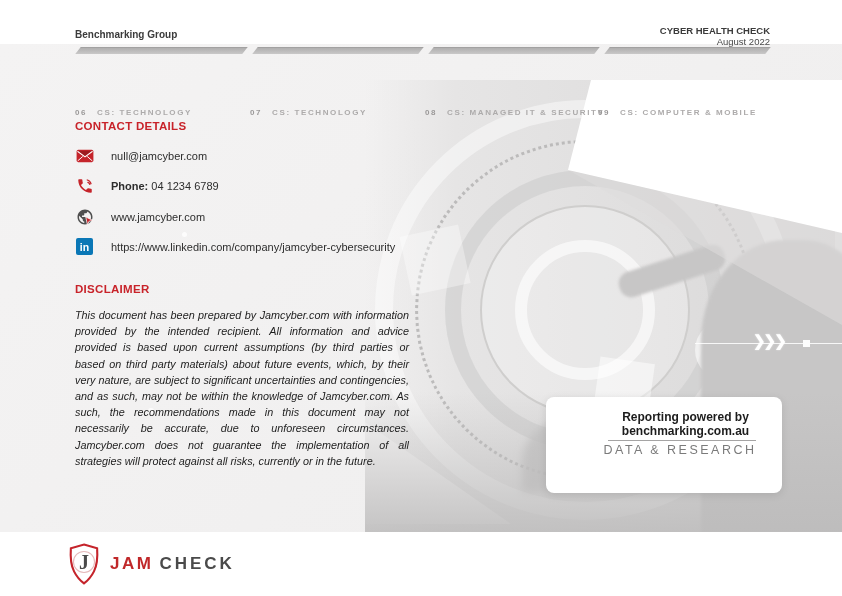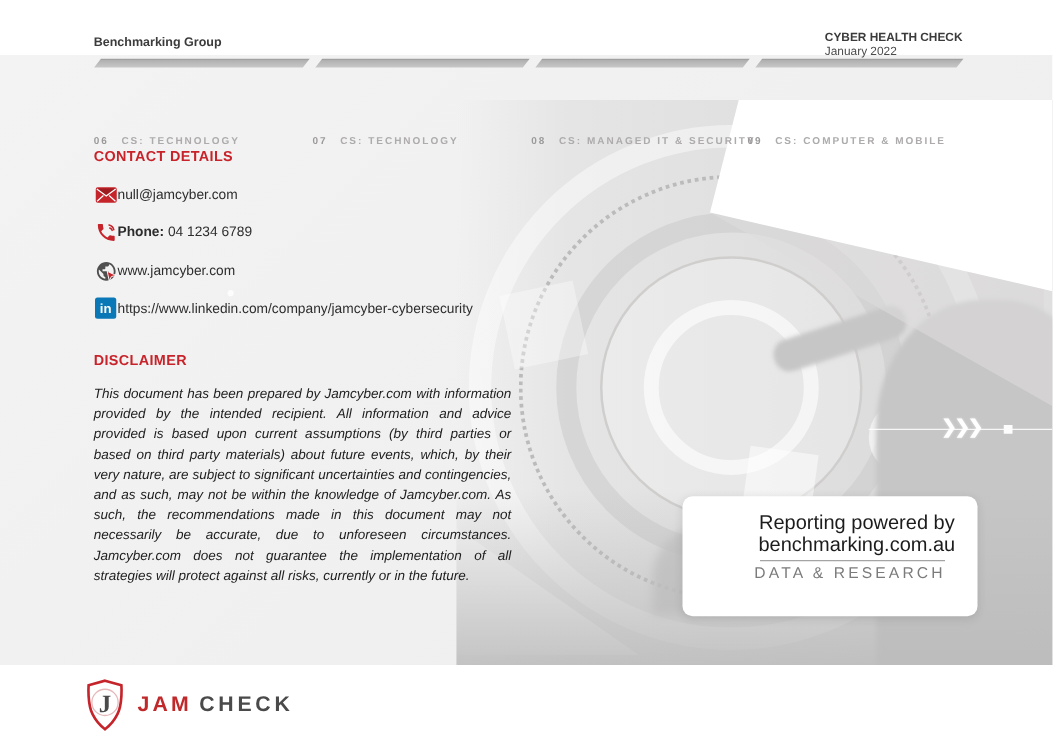--- a/index.html
+++ b/index.html
@@ -40,49 +40,49 @@
   .wedge-soft { position:absolute; left:0; top:0; width:477px; height:260px; background:rgba(222,221,221,.55);
     clip-path:polygon(203px 90px, 477px 153px, 477px 245px); }
   .wedge-bottom { position:absolute; left:0; bottom:0; width:160px; height:110px; background:#f6f5f5;
     clip-path:polygon(0px 0px, 146px 102px, 0px 102px); }
   .photo-shade { position:absolute; left:0; bottom:0; width:477px; height:140px;
     background:linear-gradient(to bottom, rgba(192,191,191,0), rgba(188,187,187,.85)); }
   .sq { position:absolute; background:rgba(255,255,255,.5); }
 
   
   .group-label { position:absolute; left:75px; top:29px; font-size:10px; font-weight:bold; color:#3b3b3b; }
-  .doc-head { position:absolute; right:72px; top:25px; line-height:11px; }
+  .doc-head { position:absolute; right:72px; top:25px; text-align:right; line-height:11px; }
   .doc-title { font-size:9.5px; font-weight:bold; color:#3b3b3b; }
   .doc-date  { font-size:9.5px; color:#4a4a4a; }
 
   
   .nav-seg { position:absolute; top:47px; height:7px;
     background:linear-gradient(#b0afaf,#c9c8c8); border-top:1px solid #a2a1a1;
     transform:skewX(-38deg); }
   .nav-label { position:absolute; top:60px; font-size:8px; font-weight:bold; letter-spacing:1.6px;
     color:#adabab; white-space:nowrap;margin-top:48px; }
   .nav-label .num { color:#9b9999; margin-right:10px; }
 
   
   .red-heading { position:absolute; font-size:11.5px; font-weight:bold; color:#c8232a; letter-spacing:.3px; }
-  .contact-row { position:absolute; left:75px; display:flex; align-items:center; gap:0; }
+  .contact-row { position:absolute; left:75px; display:flex; align-items:center; gap:17px; }
   .contact-row .txt { font-size:11px; color:#2d2d2d; }
   .contact-row .txt b { font-weight:bold; }
   .icon-box { width:19px; height:19px; display:flex; align-items:center; justify-content:center; }
   .li-badge { width:17px; height:17px; background:#0a77b6; border-radius:2px; color:#fff;
     font-size:10.5px; font-weight:bold; display:flex; align-items:center; justify-content:center; }
 
   
   .disclaimer-body { position:absolute; left:75px; top:307px; width:334px;
     font-size:10.8px; font-style:italic; line-height:16.2px; color:#1d1d1d; text-align:justify; }
 
   
   .bm-card { position:absolute; left:546px; top:397px; width:236px; height:96px; background:#ffffff;
     border-radius:8px; box-shadow:0 2px 8px rgba(0,0,0,.10); text-align:center; padding-top:13px; }
-  .bm-caption { font-size:16px; font-weight:400; color:#1c1c1c;margin-left:43px; }
+  .bm-caption { font-size:12px; font-weight:700; color:#1c1c1c;margin-left:43px; }
   .bm-logo-row { margin-top:9px; display:flex; align-items:center; justify-content:center; gap:7px; }
   .bm-name { font-size:25px; letter-spacing:-.5px; }
   .bm-name .p1 { font-weight:bold; color:#3d4d61; }
   .bm-name .p2 { font-weight:300; color:#4e9ad2; }
   .bm-underline { width:148px; height:1px; background:#a5a4a4; margin:2px auto 0 auto; margin-left:62px; }
   .bm-sub { font-size:12.5px; color:#7b7b7b; letter-spacing:2.5px; margin-top:2px; margin-left:32px; }
 
   
   .footer-band { position:absolute; left:0; top:532px; width:842px; height:64px; background:#ffffff; }
   .jam-logo { position:absolute; left:66px; top:543px; display:flex; align-items:center; gap:8px; }
@@ -119,21 +119,21 @@
     <div class="chev-dot"></div>
     <div class="wedge-soft"></div>
     <div class="wedge-top"></div>
     <div class="wedge-bottom"></div>
     <div class="photo-shade"></div>
   </div>
 
   <div class="group-label">Benchmarking Group</div>
   <div class="doc-head">
     <div class="doc-title">CYBER HEALTH CHECK</div>
-    <div class="doc-date">January 2022</div>
+    <div class="doc-date">August 2022</div>
   </div>
 
   <div class="nav-seg" style="left:78px;width:167px;"></div>
   <div class="nav-seg" style="left:255px;width:166px;"></div>
   <div class="nav-seg" style="left:431px;width:166px;"></div>
   <div class="nav-seg" style="left:607px;width:161px;"></div>
 
   <div class="nav-label" style="left:75px;">
     <span class="num">06</span><span>CS: TECHNOLOGY</span>
   </div>

